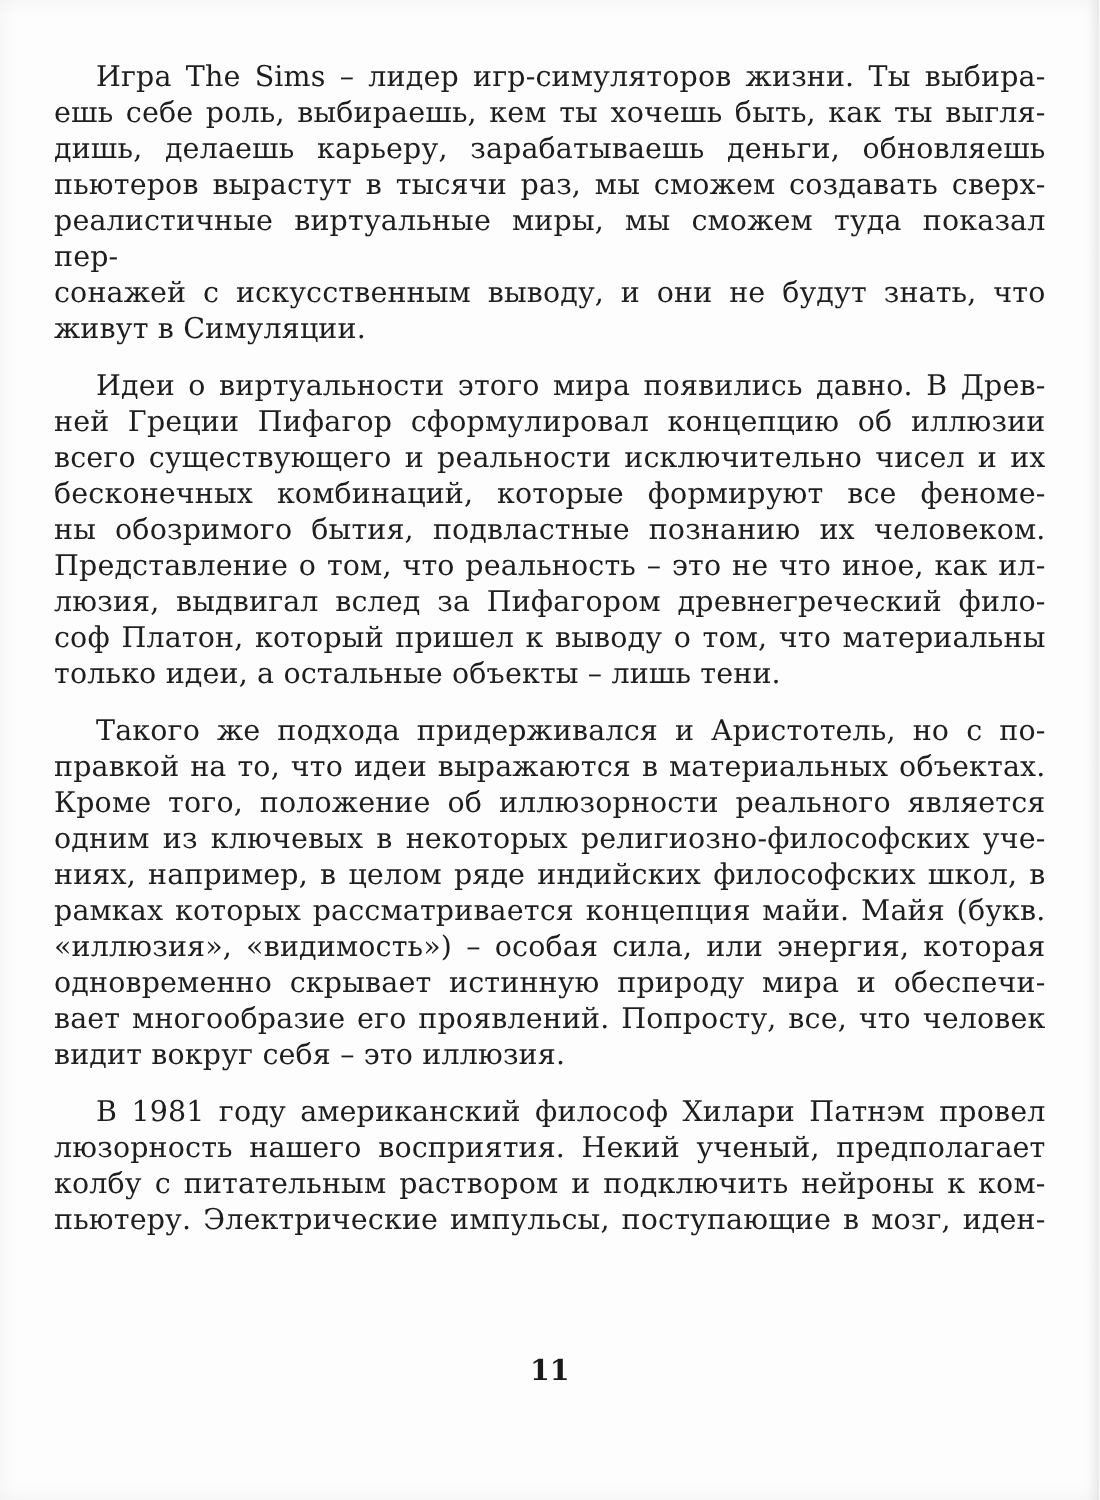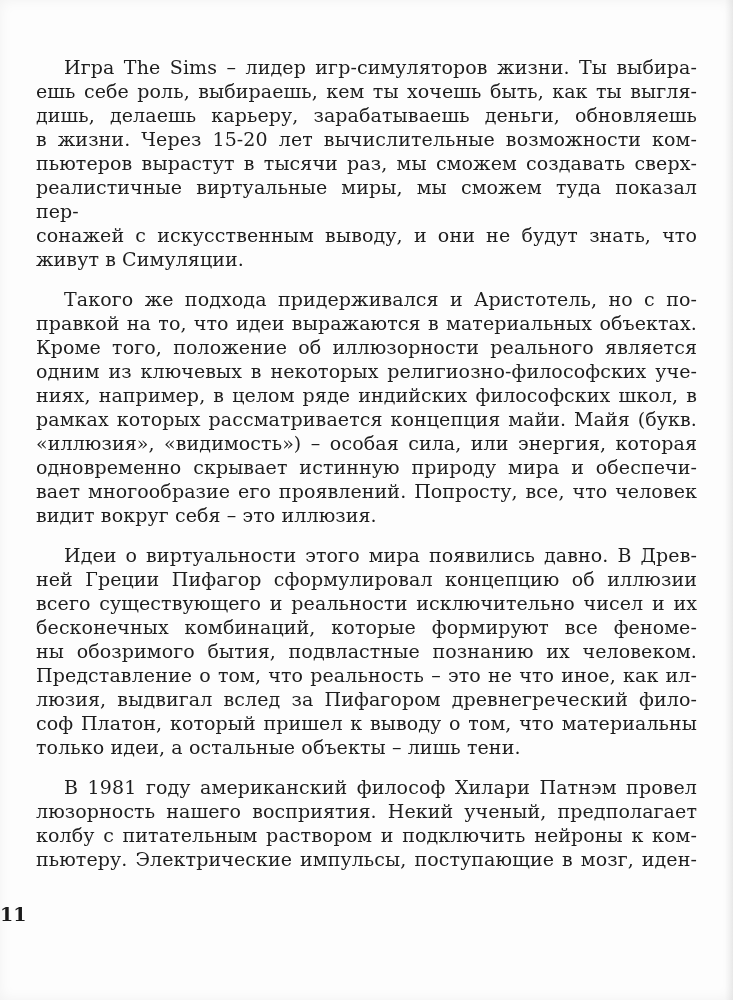--- a/index.html
+++ b/index.html
@@ -26,21 +26,21 @@
     background: linear-gradient(to left, rgba(0,0,0,0.06), rgba(0,0,0,0));
     pointer-events: none;
   }
   .text-block {
     position: absolute;
     left: 36px;
     right: 36px;
     top: 39px;
   }
   .paragraph {
-    margin: 16px 0 14px 0;
+    margin: 0 0 14px 0;
   }
   .line {
     font-size: 19px;
     line-height: 24px;
     text-align: justify;
     text-align-last: justify;
     -moz-text-align-last: justify;
     white-space: normal;
     letter-spacing: 0.1px;
   }
@@ -49,64 +49,64 @@
   }
   .line.last {
     text-align-last: left;
     -moz-text-align-last: left;
   }
   .page-number {
     position: absolute;
     top: 903px;
     left: 0;
     width: 100%;
+    text-align: center;
     font-size: 19px;
     font-weight: 700;
     color: #1a1a1a;
   }
 </style>
 </head>
 <body>
 
 <div class="page">
   <div class="text-block">
       <div class="paragraph">
         <div class="line first">Игра The Sims – лидер игр-симуляторов жизни. Ты выбира-</div>
         <div class="line">ешь себе роль, выбираешь, кем ты хочешь быть, как ты выгля-</div>
         <div class="line">дишь, делаешь карьеру, зарабатываешь деньги, обновляешь</div>
-        <div class="line">в жизни. Через 15-20 лет вычислительные возможности ком-</div>
         <div class="line">пьютеров вырастут в тысячи раз, мы сможем создавать сверх-</div>
         <div class="line">реалистичные виртуальные миры, мы сможем туда показал пер-</div>
         <div class="line">сонажей с искусственным выводу, и они не будут знать, что</div>
         <div class="line last">живут в Симуляции.</div>
+      </div>
+      <div class="paragraph">
+        <div class="line first">Идеи о виртуальности этого мира появились давно. В Древ-</div>
+        <div class="line">ней Греции Пифагор сформулировал концепцию об иллюзии</div>
+        <div class="line">всего существующего и реальности исключительно чисел и их</div>
+        <div class="line">бесконечных комбинаций, которые формируют все феноме-</div>
+        <div class="line">ны обозримого бытия, подвластные познанию их человеком.</div>
+        <div class="line">Представление о том, что реальность – это не что иное, как ил-</div>
+        <div class="line">люзия, выдвигал вслед за Пифагором древнегреческий фило-</div>
+        <div class="line">соф Платон, который пришел к выводу о том, что материальны</div>
+        <div class="line last">только идеи, а остальные объекты – лишь тени.</div>
       </div>
       <div class="paragraph">
         <div class="line first">Такого же подхода придерживался и Аристотель, но с по-</div>
         <div class="line">правкой на то, что идеи выражаются в материальных объектах.</div>
         <div class="line">Кроме того, положение об иллюзорности реального является</div>
         <div class="line">одним из ключевых в некоторых религиозно-философских уче-</div>
         <div class="line">ниях, например, в целом ряде индийских философских школ, в</div>
         <div class="line">рамках которых рассматривается концепция майи. Майя (букв.</div>
         <div class="line">«иллюзия», «видимость») – особая сила, или энергия, которая</div>
         <div class="line">одновременно скрывает истинную природу мира и обеспечи-</div>
         <div class="line">вает многообразие его проявлений. Попросту, все, что человек</div>
         <div class="line last">видит вокруг себя – это иллюзия.</div>
       </div>
       <div class="paragraph">
-        <div class="line first">Идеи о виртуальности этого мира появились давно. В Древ-</div>
-        <div class="line">ней Греции Пифагор сформулировал концепцию об иллюзии</div>
-        <div class="line">всего существующего и реальности исключительно чисел и их</div>
-        <div class="line">бесконечных комбинаций, которые формируют все феноме-</div>
-        <div class="line">ны обозримого бытия, подвластные познанию их человеком.</div>
-        <div class="line">Представление о том, что реальность – это не что иное, как ил-</div>
-        <div class="line">люзия, выдвигал вслед за Пифагором древнегреческий фило-</div>
-        <div class="line">соф Платон, который пришел к выводу о том, что материальны</div>
-        <div class="line last">только идеи, а остальные объекты – лишь тени.</div>
-      </div>
-      <div class="paragraph">
         <div class="line first">В 1981 году американский философ Хилари Патнэм провел</div>
         <div class="line">люзорность нашего восприятия. Некий ученый, предполагает</div>
         <div class="line">колбу с питательным раствором и подключить нейроны к ком-</div>
         <div class="line">пьютеру. Электрические импульсы, поступающие в мозг, иден-</div>
       </div>
     </div>
   <div class="page-number">11</div>
 </div>
 
 </body></html>

